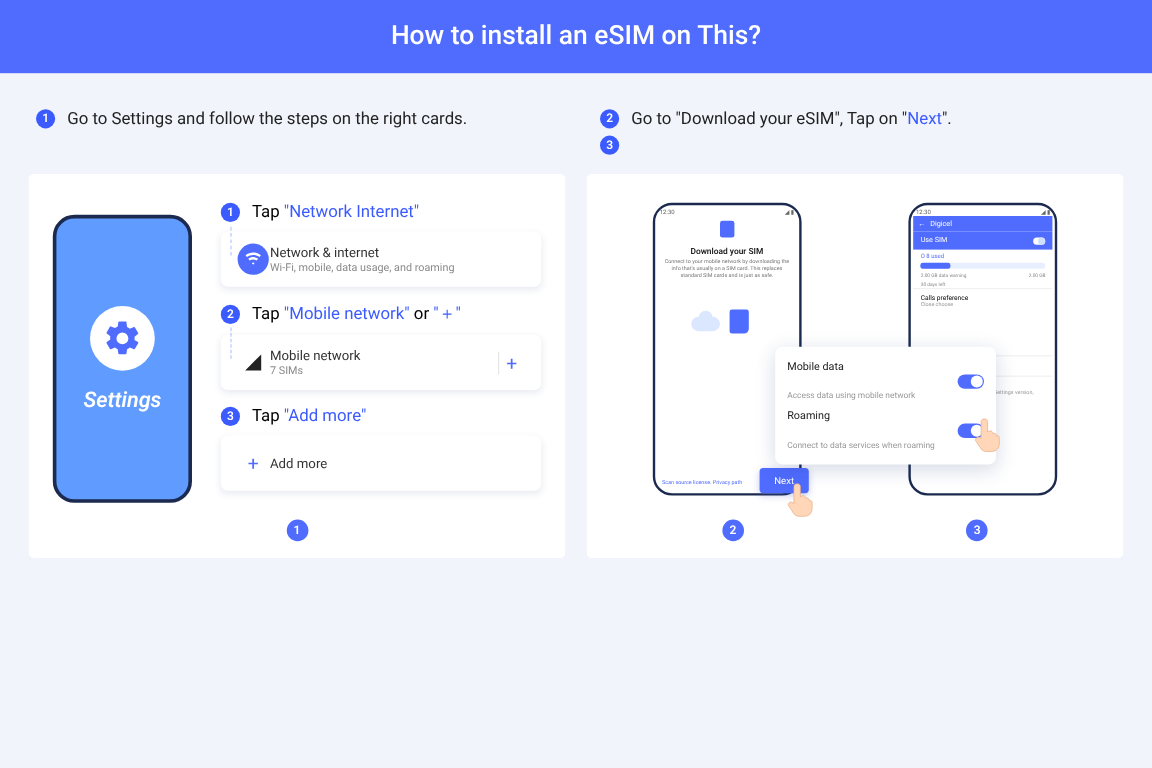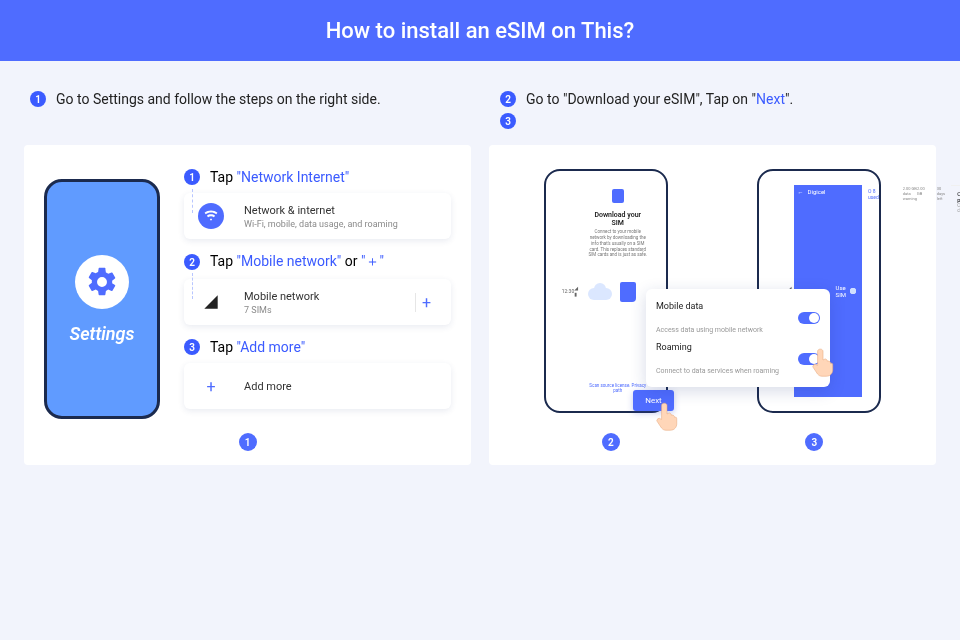--- a/index.html
+++ b/index.html
@@ -16,31 +16,31 @@
   .phone-frame { width: 116px; height: 240px; border: 3px solid #1b2a4e; border-radius: 18px; background: #609bff; display: flex; flex-direction: column; align-items: center; justify-content: center; flex-shrink: 0; margin-top: 10px; }
   .gear-circle { width: 54px; height: 54px; border-radius: 50%; background: #fff; display: flex; align-items: center; justify-content: center; }
   .gear-circle svg { fill: #4f6cff; }
   .phone-label { color: #fff; font-size: 18px; font-weight: 600; margin-top: 14px; font-style: italic; }
   .steps { flex: 1; display: flex; flex-direction: column; position: relative; }
   .step { margin-bottom: 14px; }
   .step-title { display: flex; align-items: center; gap: 10px; font-size: 14px; margin-bottom: 8px; position: relative; }
   .step-title .hl { color: #3b5bff; }
   .dotline { position: absolute; left: 8px; top: 20px; bottom: -28px; border-left: 1px dashed #b8c6ff; }
   .step:last-child .dotline { display: none; }
-  .card { background: #fff; border-radius: 6px; box-shadow: 0 2px 6px rgba(40,60,120,.10); padding: 10px 14px; display: flex; align-items: center; gap: 20px; font-size: 12px; color: #222; }
+  .card { background: #fff; border-radius: 6px; box-shadow: 0 2px 6px rgba(40,60,120,.10); padding: 10px 14px; display: flex; align-items: center; gap: 1px; font-size: 12px; color: #222; }
   .card .icon-slot { width: 26px; height: 26px; display: flex; align-items: center; justify-content: center; flex-shrink: 0; }
   .wifi-circle { width: 26px; height: 26px; border-radius: 50%; background: #4f6cff; display: flex; align-items: center; justify-content: center; }
   .card .main { flex: 1; }
   .card .main .t1 { font-size: 11px; color: #333; }
   .card .main .t2 { font-size: 9px; color: #8a8a8a; margin-top: 2px; }
   .card .plus { color: #4f6cff; font-size: 16px; padding: 0 6px; border-left: 1px solid #e6e6e6; margin-left: 6px; }
   .panel-footer { display: flex; justify-content: space-around; margin-top: 10px; }
   .step-num-circle { width: 18px; height: 18px; border-radius: 50%; background: #4f6cff; color: #fff; font-size: 10px; display: inline-flex; align-items: center; justify-content: center; font-weight: 600; }
   .panel-right-body { display: flex; gap: 20px; flex: 1; justify-content: space-around; position: relative; }
-  .mini-phone { width: 124px; height: 244px; border: 2px solid #1b2a4e; border-radius: 16px; background: #fff; padding: 14px; display: flex; flex-direction: row; position: relative; flex-shrink: 0; }
+  .mini-phone { width: 124px; height: 244px; border: 2px solid #1b2a4e; border-radius: 16px; background: #fff; padding: 2px; display: flex; flex-direction: column; position: relative; flex-shrink: 0; }
   .statbar { display: flex; justify-content: space-between; align-items: center; font-size: 5px; color: #666; padding: 0 2px; }
   .dl-area { flex: 1; display: flex; flex-direction: column; align-items: center; text-align: center; padding: 4px; }
   .dl-title { font-size: 7px; font-weight: 600; color: #222; margin: 4px 0 2px 0; }
   .dl-desc { font-size: 4.5px; color: #777; line-height: 1.3; }
   .dl-illus { margin: 20px 0; width: 60px; height: 36px; position: relative; }
   .cloud { position: absolute; left: 0; top: 10px; width: 24px; height: 12px; background: #dbe7ff; border-radius: 8px 8px 8px 8px; }
   .cloud::before { content: ''; position: absolute; left: 6px; top: -5px; width: 12px; height: 12px; background: #dbe7ff; border-radius: 50%; }
   .sim-icon { position: absolute; right: 12px; top: 4px; width: 16px; height: 20px; background: #4f6cff; border-radius: 2px 2px 4px 2px; }
   .bigsim { width: 12px; height: 14px; background: #4f6cff; border-radius: 2px; margin: 0 auto 4px auto; }
   .next-btn { position: absolute; right: -6px; bottom: 12px; background: #4f6cff; color: #fff; font-size: 8px; padding: 6px 12px; border-radius: 3px; box-shadow: 0 2px 6px rgba(60,80,200,.3); }
@@ -68,21 +68,21 @@
 <body>
 
 <div class="header">
   <span>How to install an eSIM on This?</span>
 </div>
 
 <div class="instructions">
   <div class="col">
     <div class="inst-line">
       <span class="badge">1</span>
-      <span>Go to Settings and follow the steps on the right side.</span>
+      <span>Go to Settings and follow the steps on the right cards.</span>
     </div>
   </div>
   <div class="col">
     <div class="inst-line">
       <span class="badge">2</span>
       <span>
         <span>Go to "Download your eSIM", Tap on "</span><span class="link">Next</span><span>".</span>
       </span>
     </div>
     <div class="inst-line">

